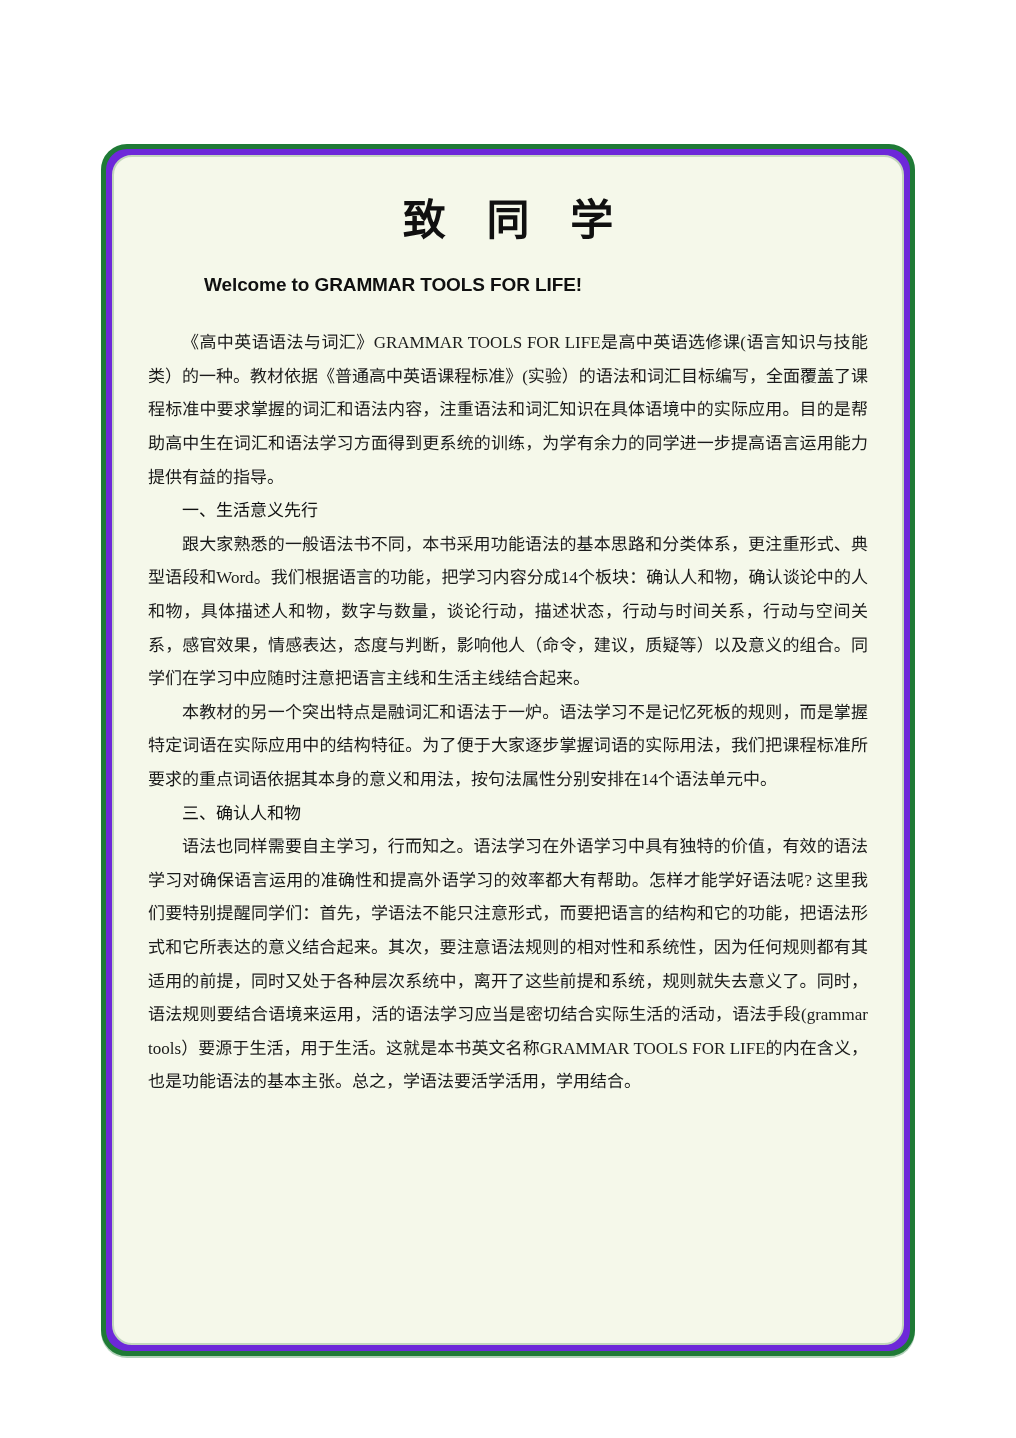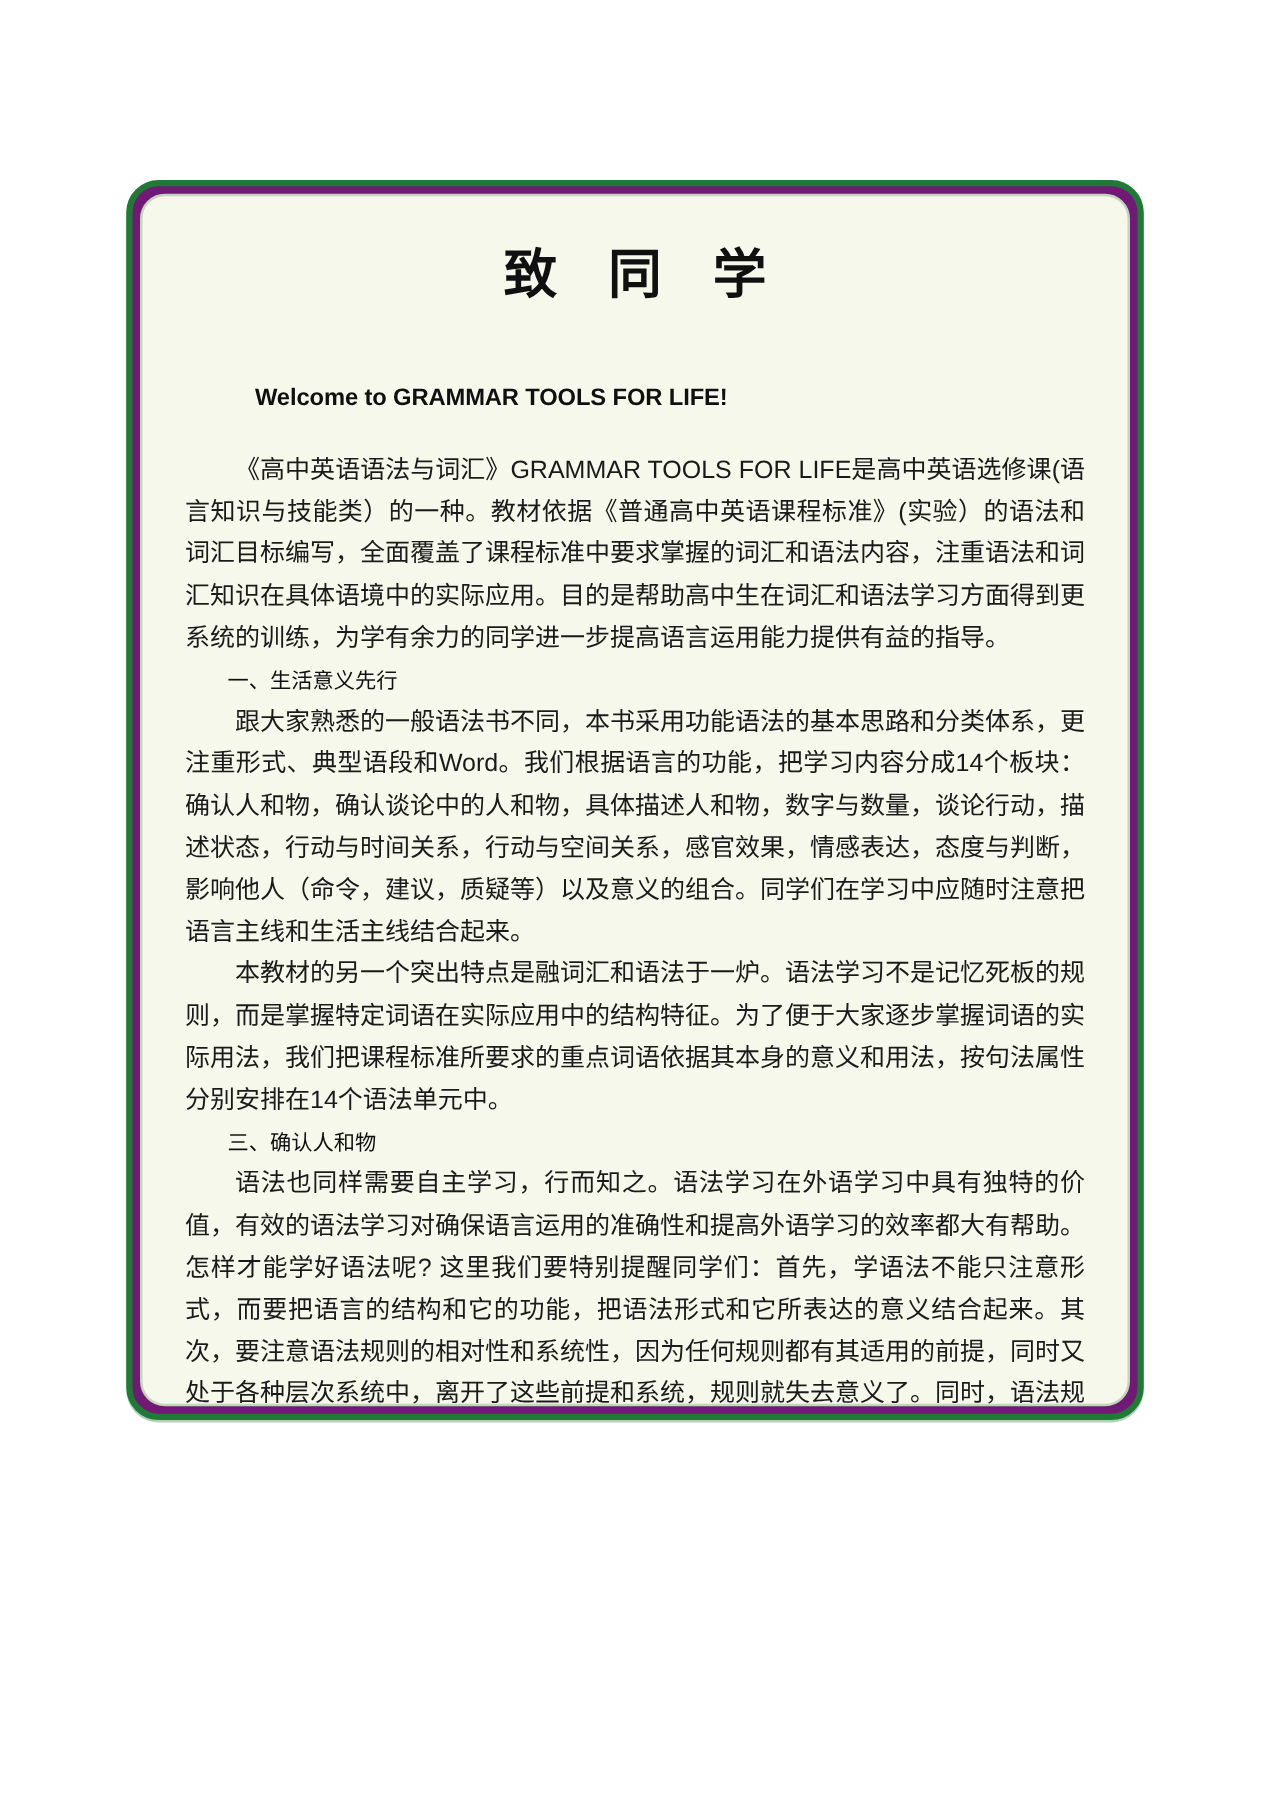--- a/index.html
+++ b/index.html
@@ -16,25 +16,25 @@
     color: #1a1a1a;
     overflow: hidden;
   }
 
   
   #preface-card {
     position: absolute;
     left: 101px;
     top: 144px;
     width: 814px;
-    height: 992px;
+    height: 1212px;
     box-sizing: border-box;
     border: 5px solid #1f7a36;
     border-radius: 26px;
-    background: #701a75;
+    background: #6d28d9;
     box-shadow: 0 2px 0 0 rgba(31,122,54,0.35);
   }
 
   
   #preface-inner {
     position: absolute;
     left: 6px;
     top: 6px;
     right: 6px;
     bottom: 6px;
@@ -62,34 +62,34 @@
   
   .en-line {
     font-family: "Liberation Sans", "DejaVu Sans", sans-serif;
     font-weight: 700;
     font-size: 19px;
     color: #101010;
     margin: 0;
     padding-left: 56px;
     letter-spacing: -0.1px;
   }
-  #welcome-line { margin-top: 64px; }
+  #welcome-line { margin-top: 30px; }
 
   
   .body-block { margin-top: 30px; }
 
   p.para {
     margin: 0;
-    font-size: 20px;
+    font-size: 17px;
     line-height: 33.6px;
     text-align: justify;
     text-justify: inter-ideograph;
     text-indent: 2em;
     color: #1a1a1a;
-    font-family: Liberation Sans, sans-serif;
+    font-family: Liberation Serif, serif;
   }
 
   h2.section-head {
     margin: 0;
     font-size: 17px;
     line-height: 33.6px;
     font-weight: 400;
     text-indent: 2em;
     color: #101010;
     font-family: "Liberation Serif", "DejaVu Serif", serif;

